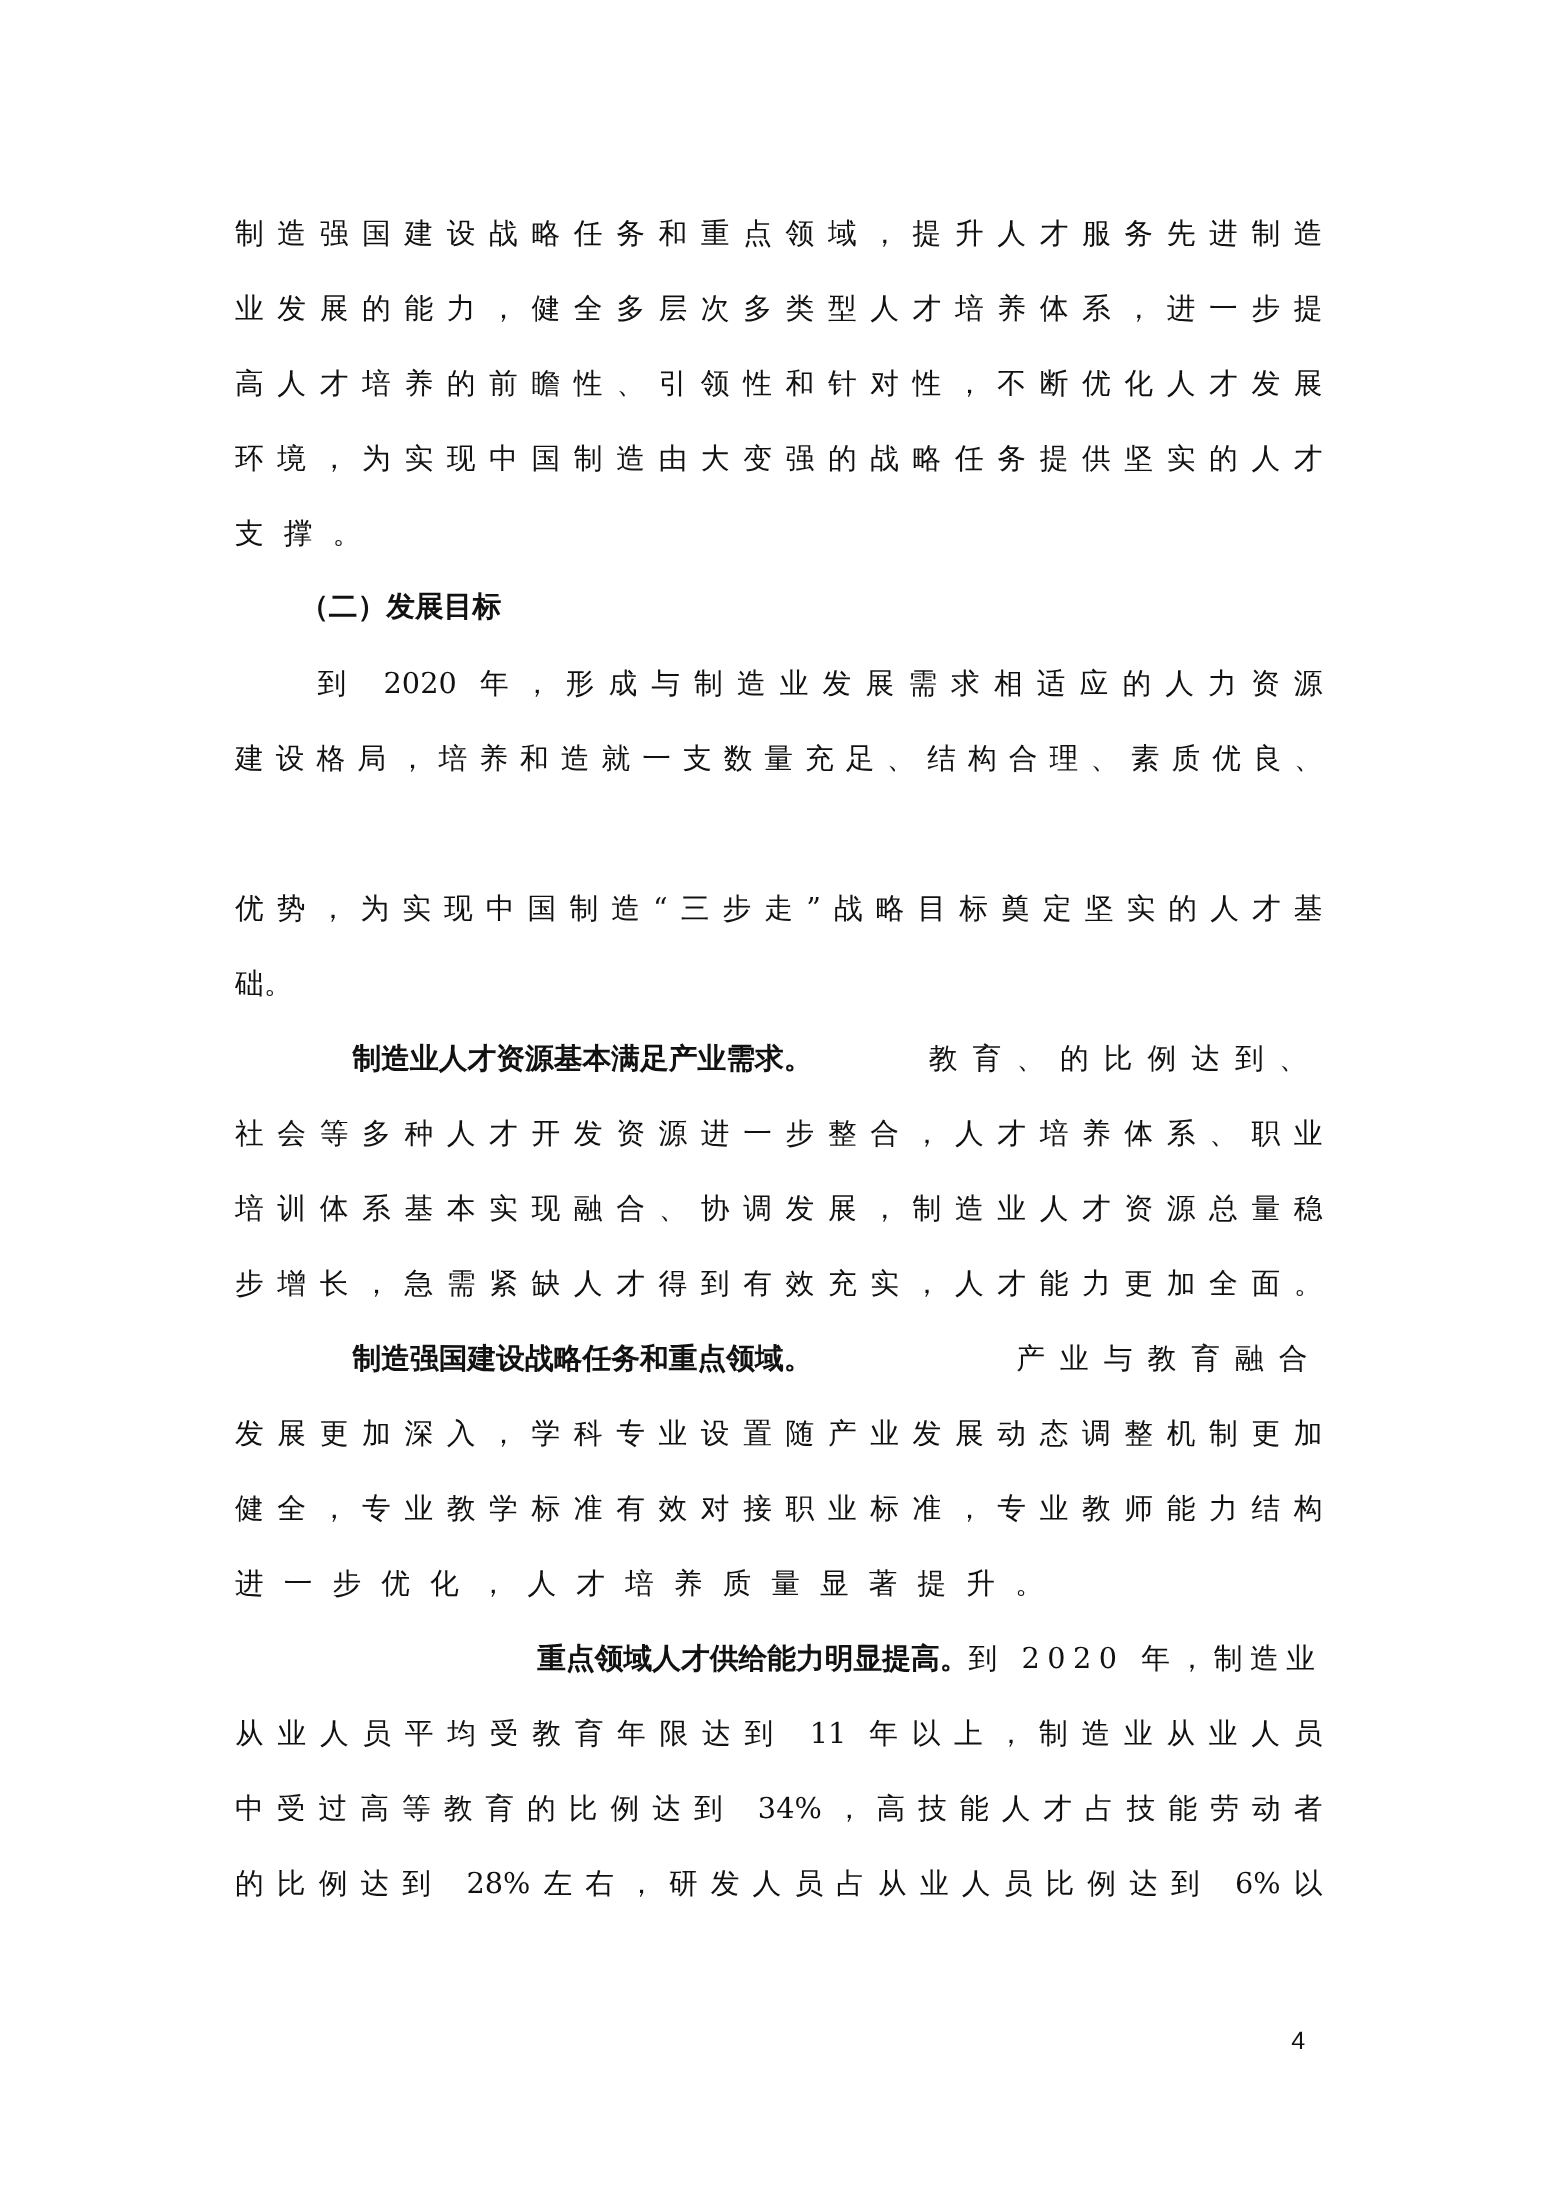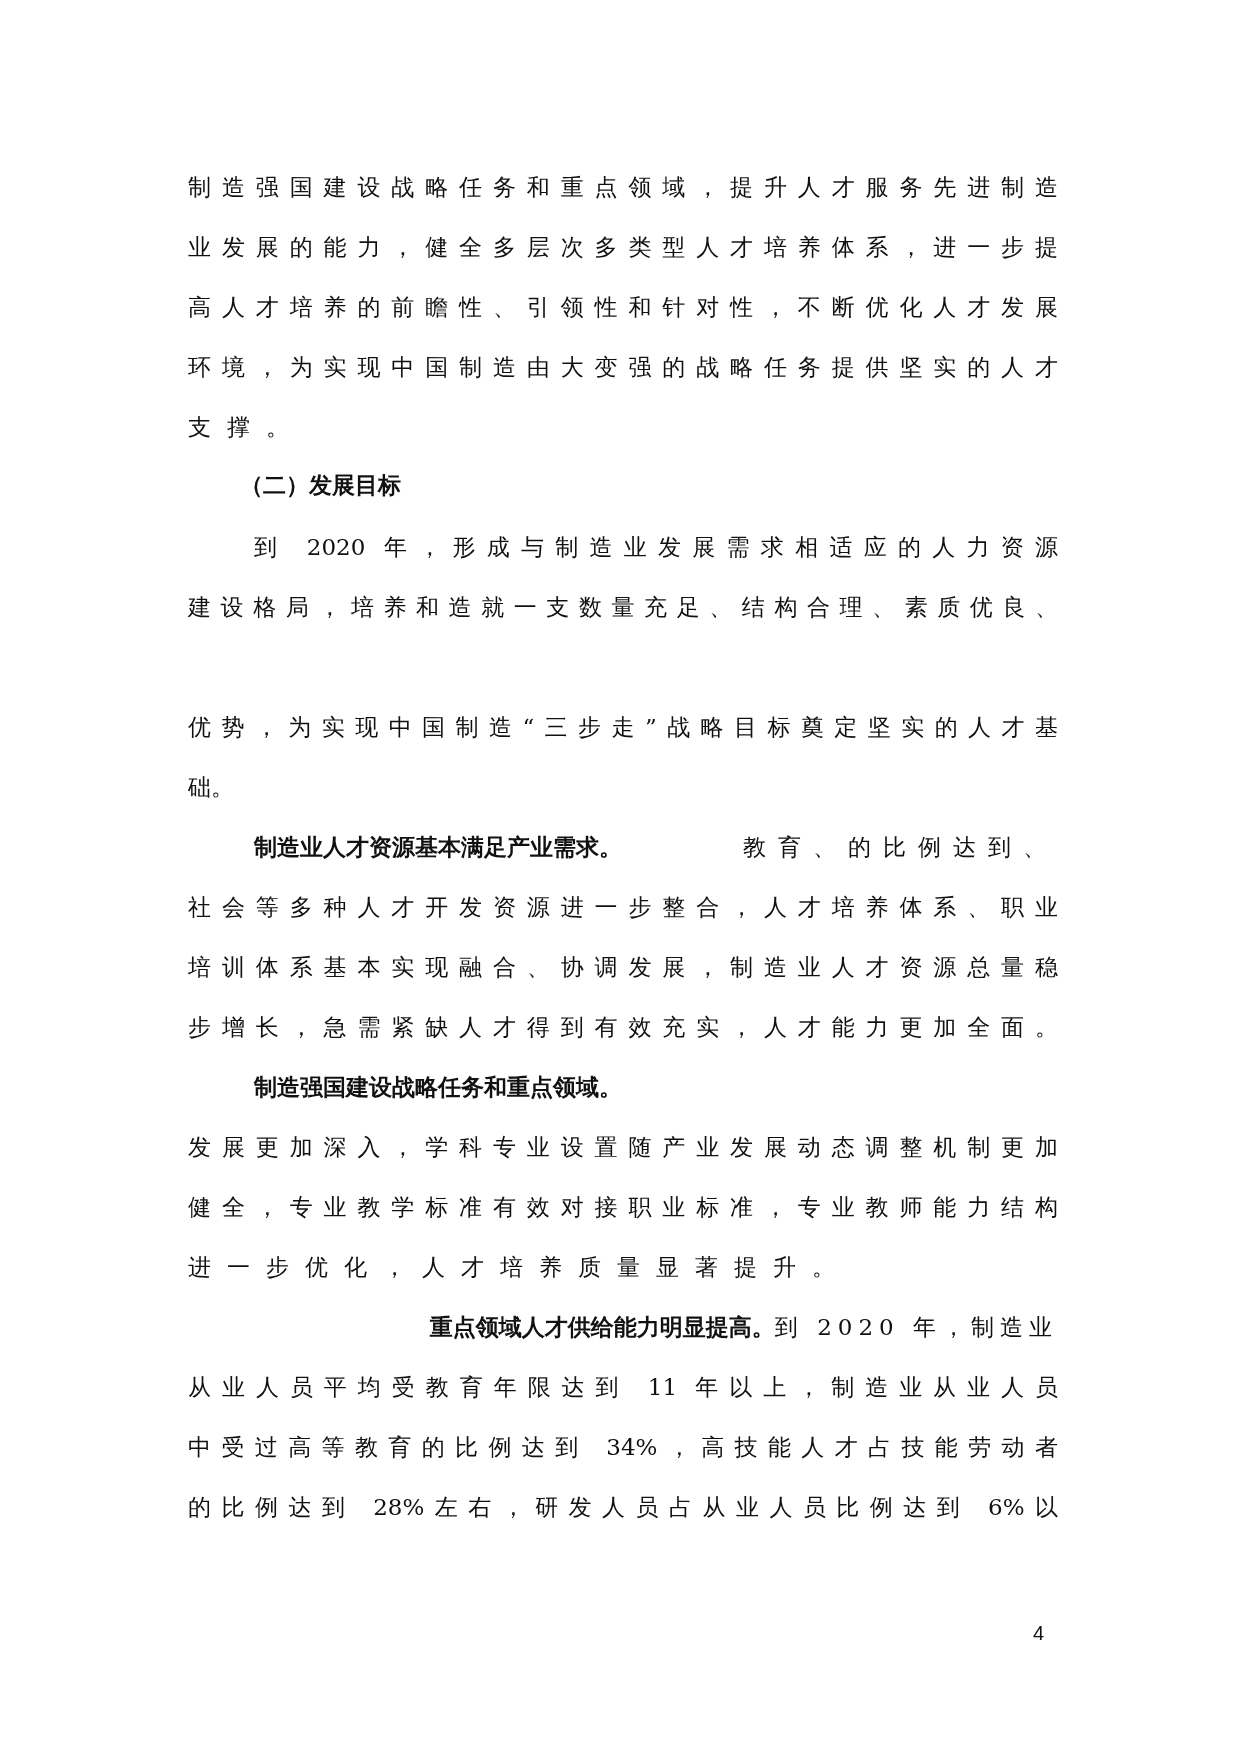--- a/index.html
+++ b/index.html
@@ -4,21 +4,21 @@
 <style>
   html, body { margin: 0; padding: 0; background: #ffffff; }
   body { width: 1241px; height: 1754px; position: relative; overflow: hidden;
          font-family: "DejaVu Serif", "Liberation Serif", serif; color: #111; }
   .page { position: absolute; left: 0; top: 0; width: 1241px; height: 1754px; background: #fff; }
   .line { position: absolute; left: 188px; width: 870px; height: 40px; line-height: 40px;
           font-size: 23px; white-space: nowrap; letter-spacing: 0; }
   .justify { text-align-last: justify; text-align: justify; }
   .indent { left: 254px; width: 804px; }
   .heading { font-family: Liberation Mono, monospace; font-weight: bold; font-size: 23px; }
-  .bold { font-family: "DejaVu Sans", "Liberation Sans", sans-serif; font-weight: bold; }
+  .bold { font-family: "DejaVu Sans", "Liberation Sans", sans-serif; font-weight: bold; margin-left: 28px; }
   .pagenum { position: absolute; left: 1033px; top: 1622px; font-family: "Liberation Sans", sans-serif;
              font-size: 20px; color: #111; }
 </style>
 </head>
 <body>
 
 <div class="page">
 
   <div class="line justify" style="top:167px">制造强国建设战略任务和重点领域，提升人才服务先进制造</div>
   <div class="line justify" style="top:227px">业发展的能力，健全多层次多类型人才培养体系，进一步提</div>
@@ -36,20 +36,21 @@
   <div class="line indent" style="top:827px; display:flex; justify-content:space-between">
     <span class="bold">制造业人才资源基本满足产业需求。</span>
     <span style="letter-spacing:12px">教育、的比例达到、</span>
   </div>
   <div class="line justify" style="top:887px">社会等多种人才开发资源进一步整合，人才培养体系、职业</div>
   <div class="line justify" style="top:947px">培训体系基本实现融合、协调发展，制造业人才资源总量稳</div>
   <div class="line justify" style="top:1007px">步增长，急需紧缺人才得到有效充实，人才能力更加全面。</div>
 
   <div class="line indent" style="top:1067px; display:flex; justify-content:space-between">
     <span class="bold">制造强国建设战略任务和重点领域。</span>
+    <span style="letter-spacing:12px">产业与教育融合</span>
   </div>
   <div class="line justify" style="top:1127px">发展更加深入，学科专业设置随产业发展动态调整机制更加</div>
   <div class="line justify" style="top:1187px">健全，专业教学标准有效对接职业标准，专业教师能力结构</div>
   <div class="line" style="top:1247px; letter-spacing:16px">进一步优化，人才培养质量显著提升。</div>
 
   <div class="line indent" style="top:1307px; display:flex; justify-content:flex-end">
     <span class="bold">重点领域人才供给能力明显提高。</span>
     <span style="letter-spacing:6px">到 2020 年，制造业</span>
   </div>
   <div class="line justify" style="top:1367px">从业人员平均受教育年限达到 11 年以上，制造业从业人员</div>

